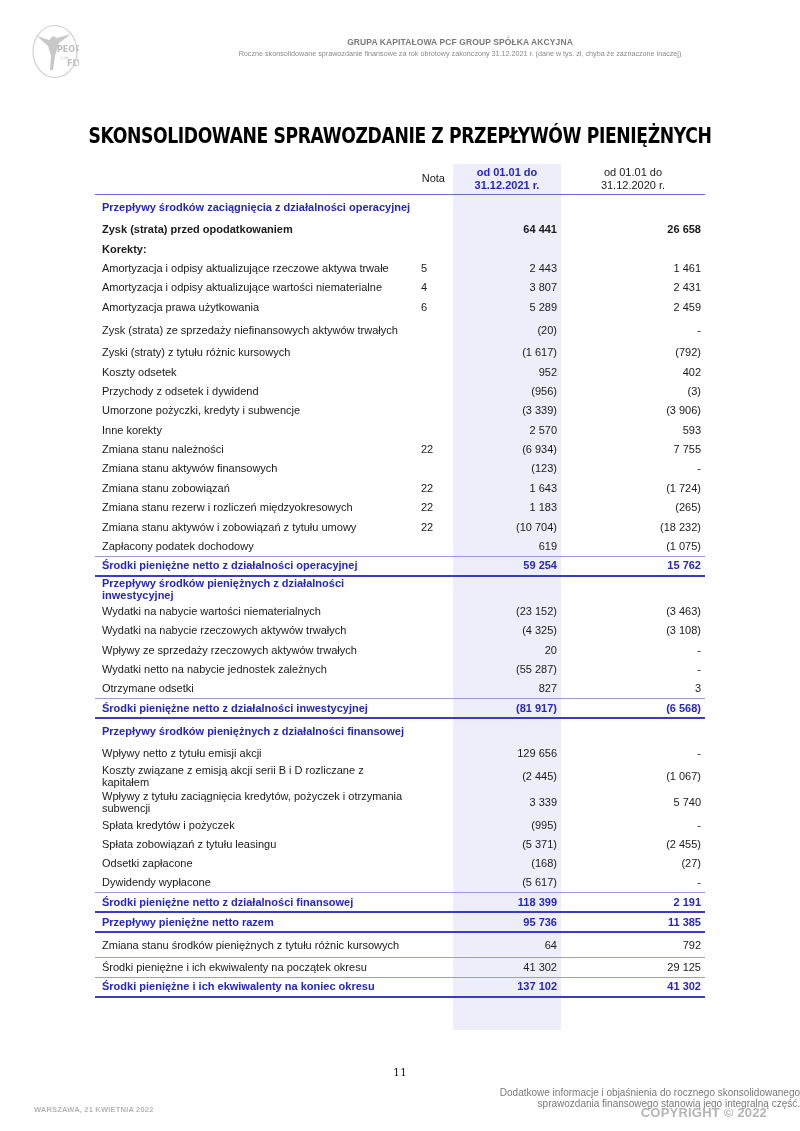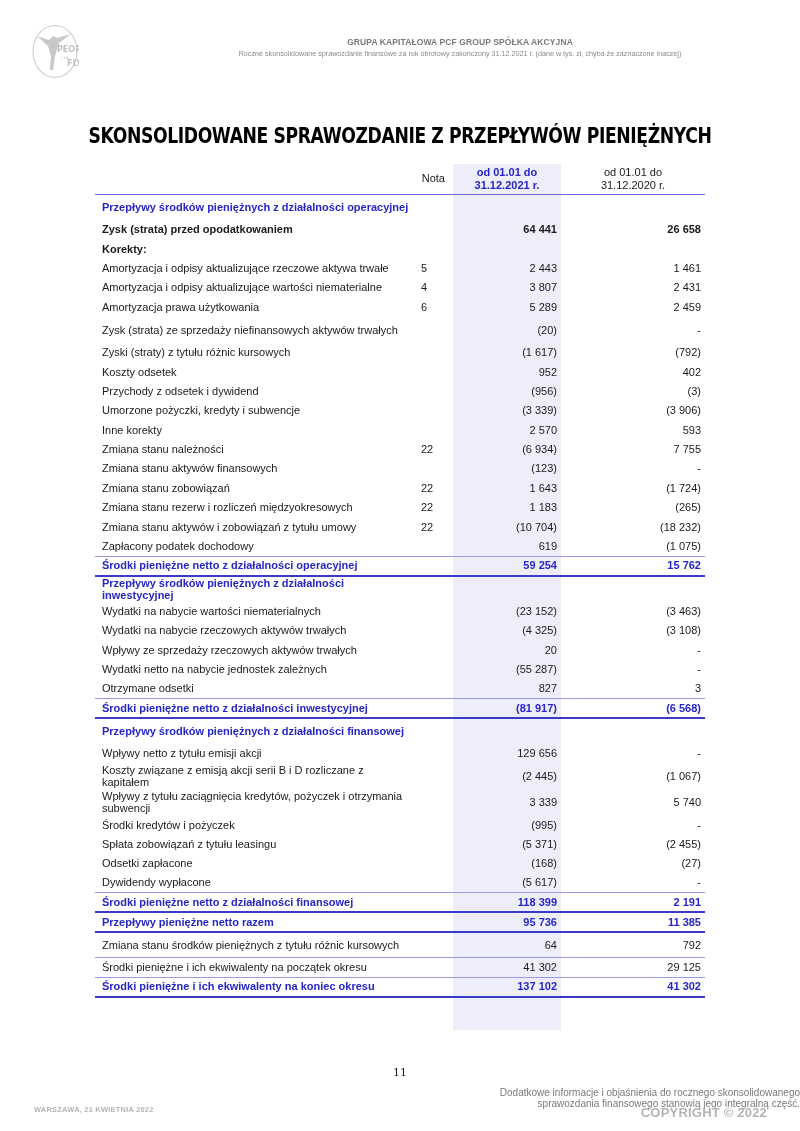--- a/index.html
+++ b/index.html
@@ -89,21 +89,21 @@
           <div>31.12.2021 r.</div>
         </th>
         <th class="prev">
           <div>od 01.01 do</div>
           <div>31.12.2020 r.</div>
         </th>
       </tr>
     </thead>
     <tbody id="tbody">
         <tr class="r2 section">
-          <td class="label">Przepływy środków pieniężnych z działalności operacyjnej</td>
+          <td class="label">Przepływy środków zaciągnięcia z działalności operacyjnej</td>
           <td class="nota"></td>
           <td class="num"></td>
           <td class="num"></td>
         </tr>
         <tr class="r boldrow">
           <td class="label">Zysk (strata) przed opodatkowaniem</td>
           <td class="nota"></td>
           <td class="num">64 441</td>
           <td class="num">26 658</td>
         </tr>
@@ -269,21 +269,21 @@
           <td class="num">(2 445)</td>
           <td class="num">(1 067)</td>
         </tr>
         <tr class="r2">
           <td class="label">Wpływy z tytułu zaciągnięcia kredytów, pożyczek i otrzymania subwencji</td>
           <td class="nota"></td>
           <td class="num">3 339</td>
           <td class="num">5 740</td>
         </tr>
         <tr class="r">
-          <td class="label">Środki kredytów i pożyczek</td>
+          <td class="label">Spłata kredytów i pożyczek</td>
           <td class="nota"></td>
           <td class="num">(995)</td>
           <td class="num">-</td>
         </tr>
         <tr class="r">
           <td class="label">Spłata zobowiązań z tytułu leasingu</td>
           <td class="nota"></td>
           <td class="num">(5 371)</td>
           <td class="num">(2 455)</td>
         </tr>

